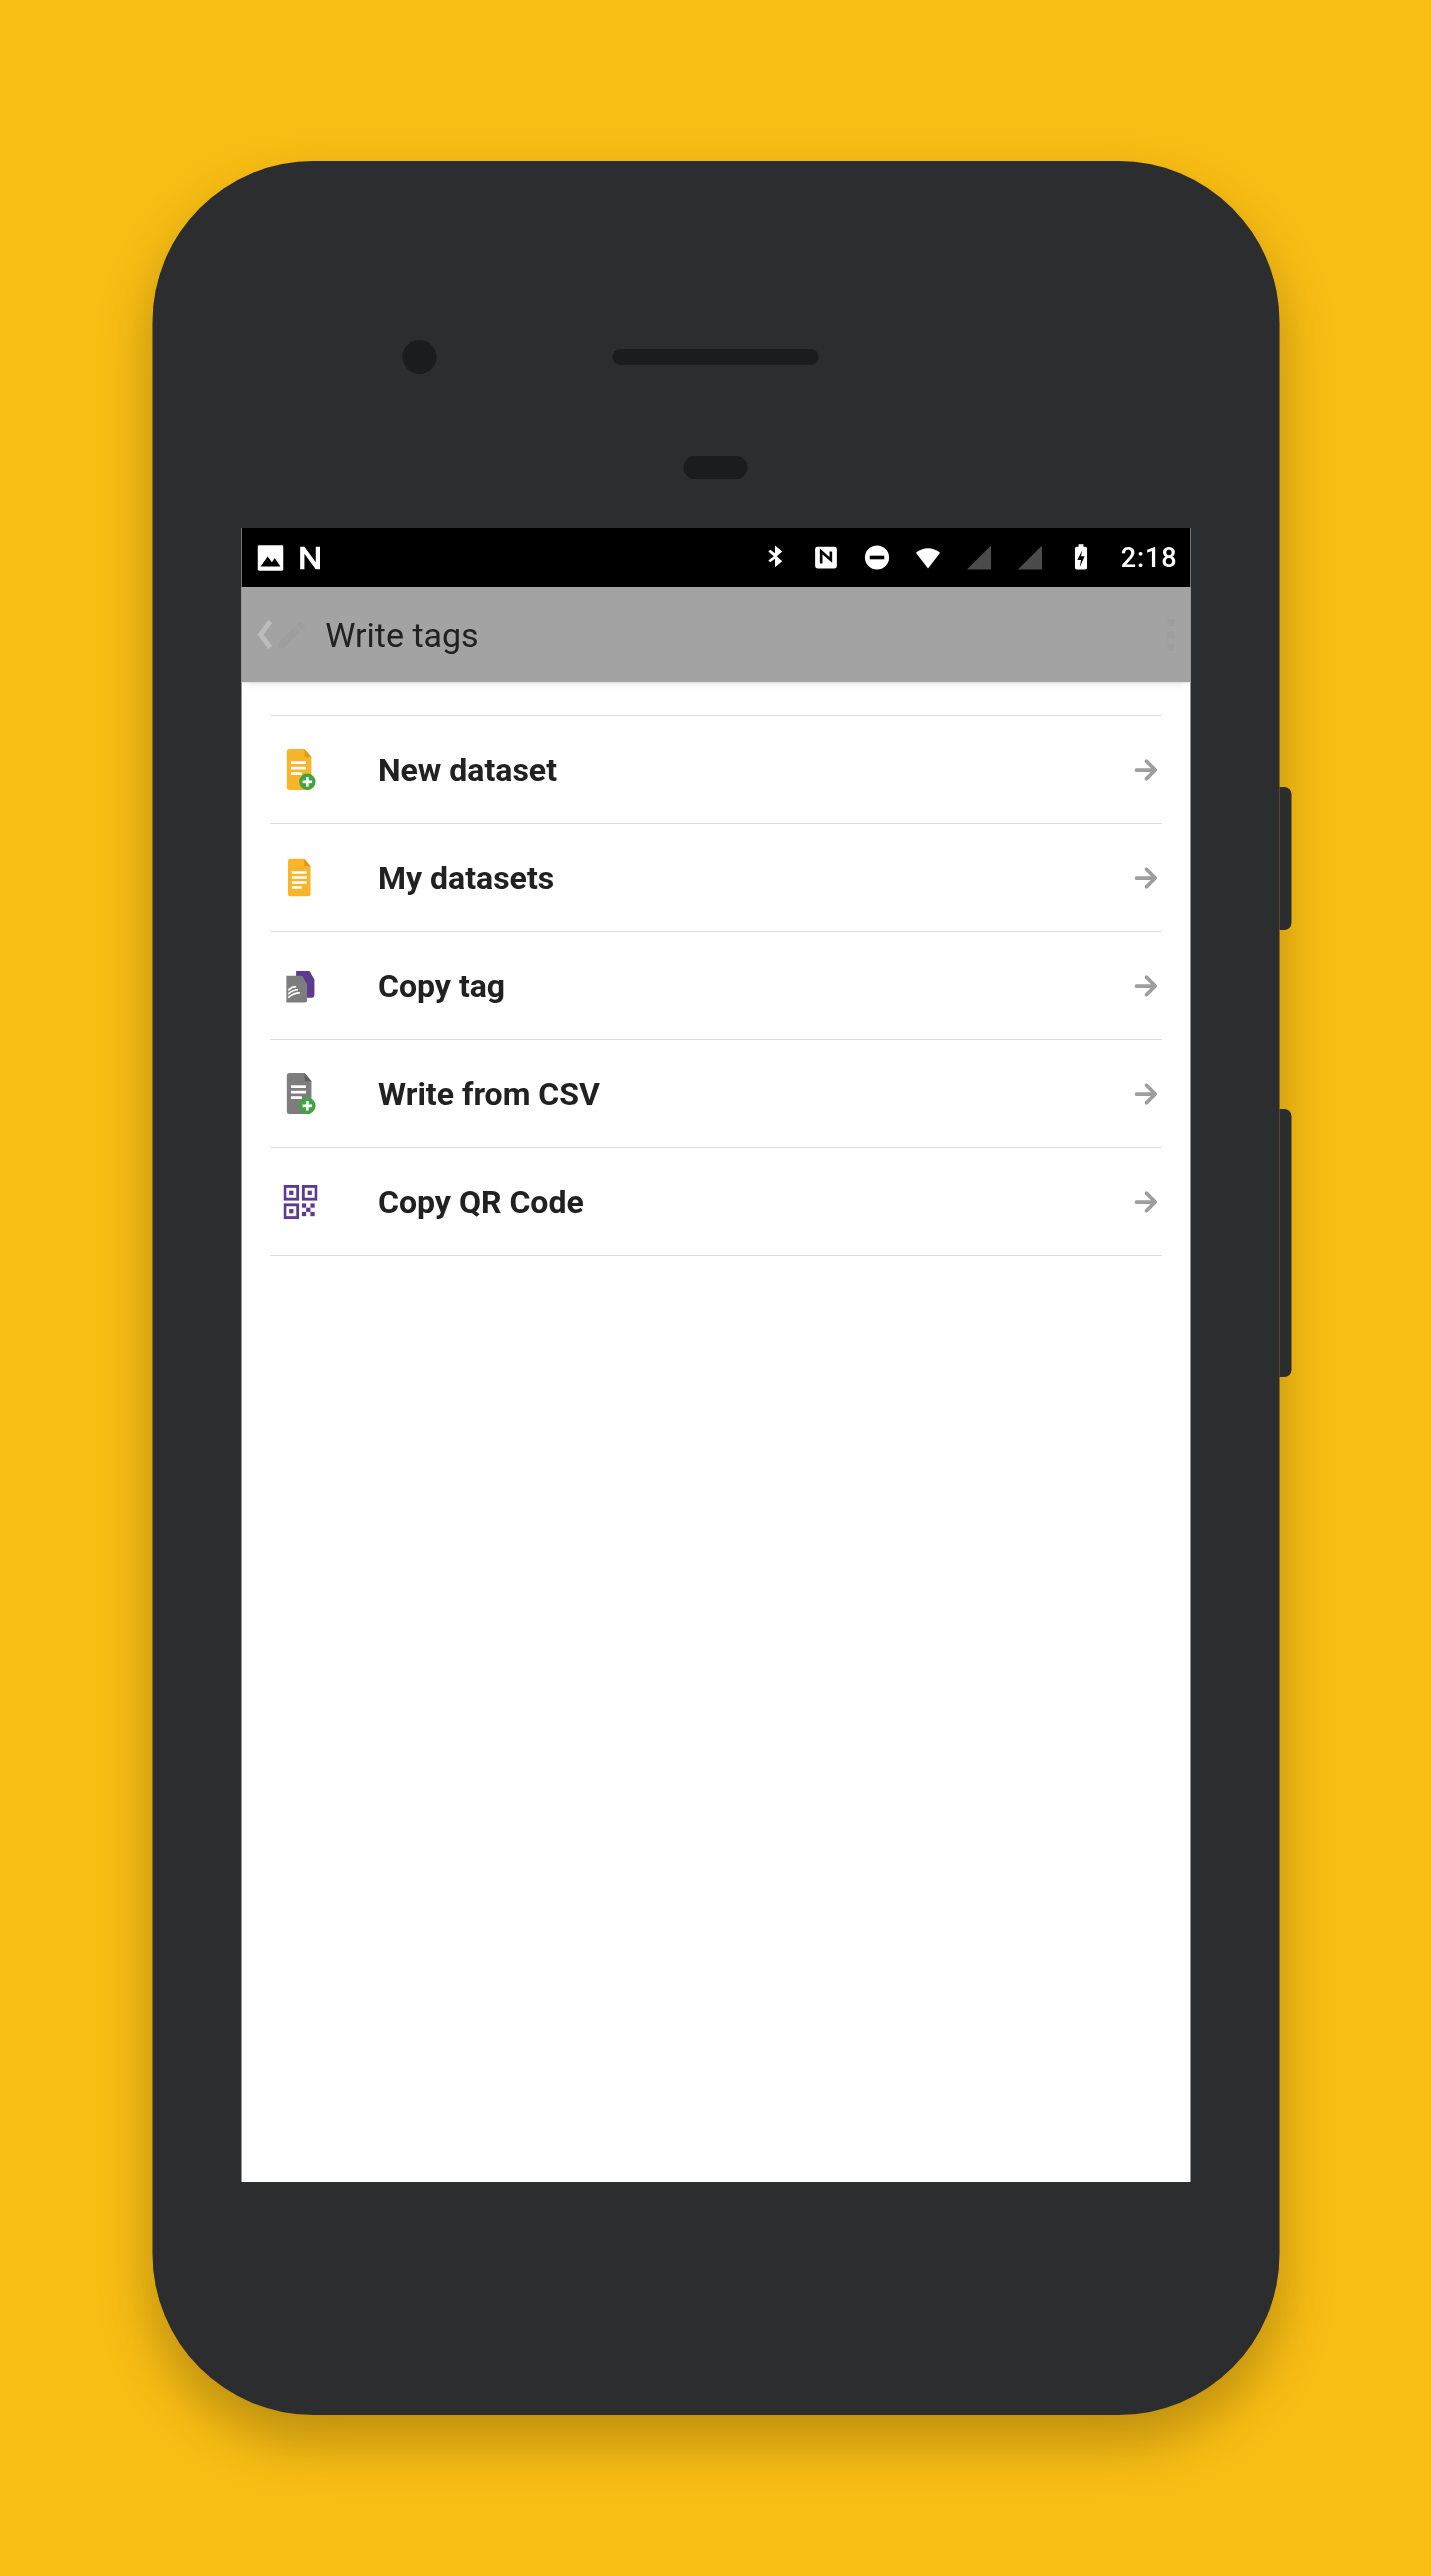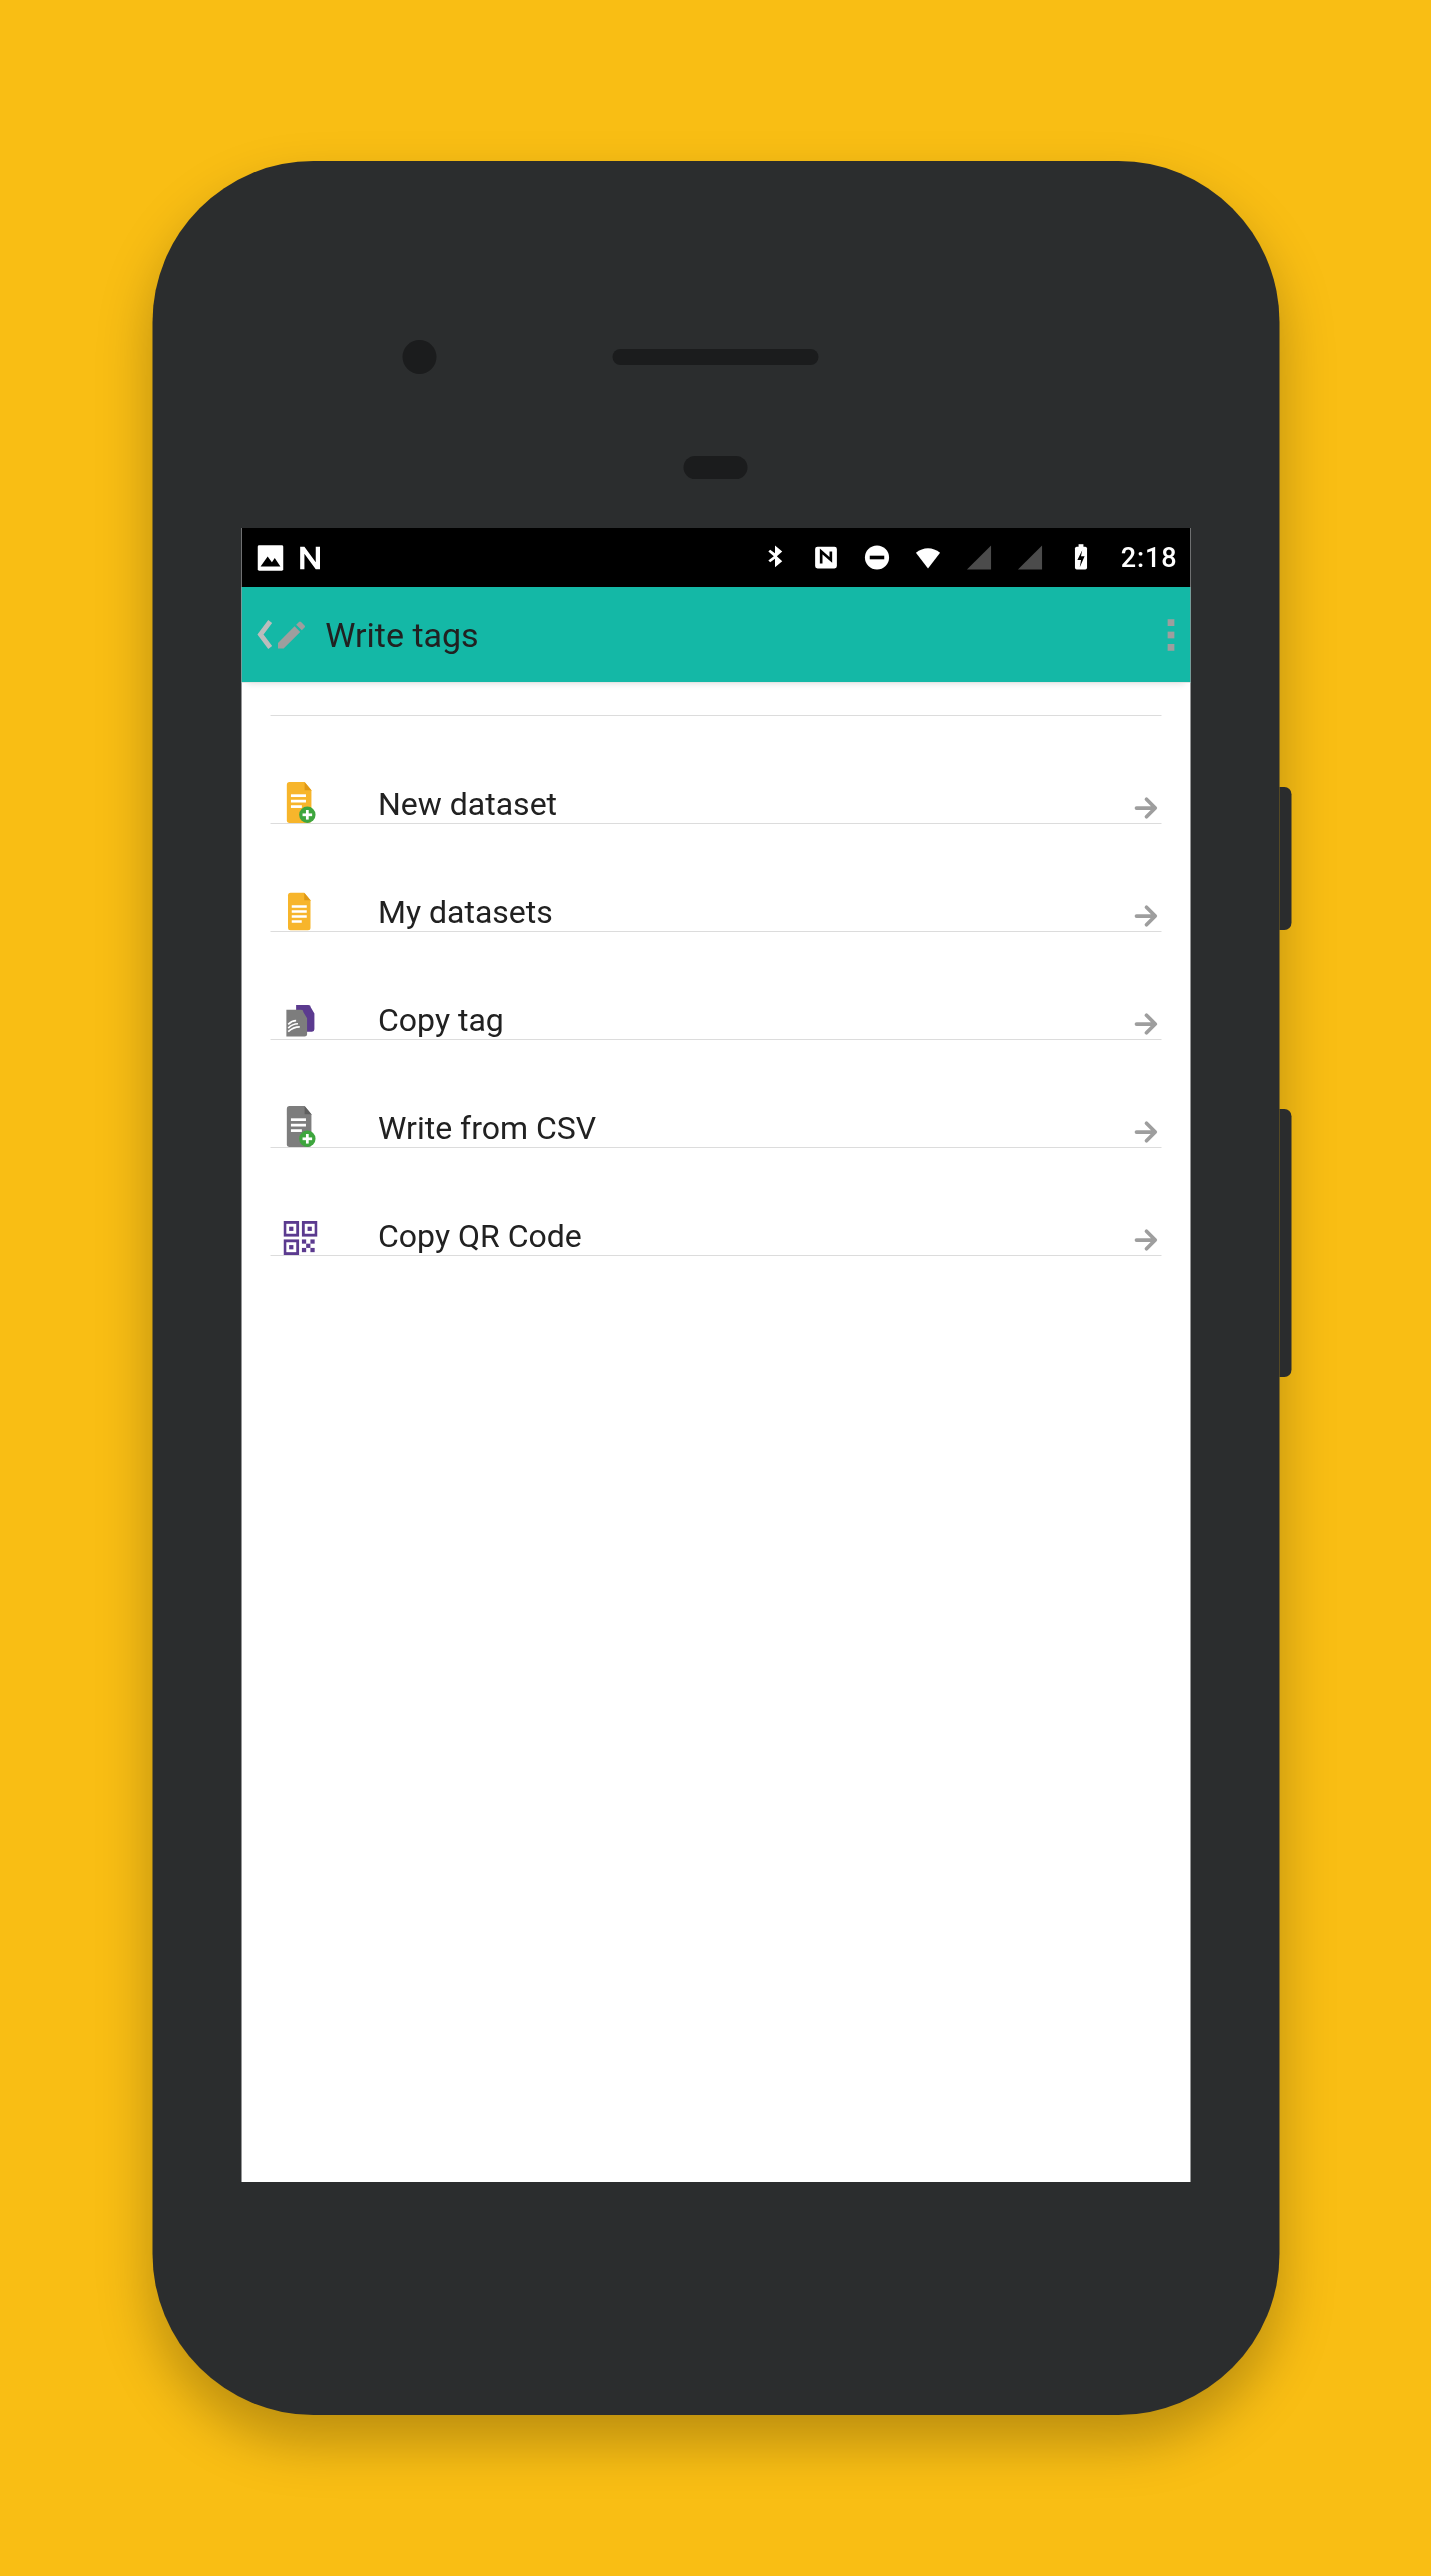--- a/index.html
+++ b/index.html
@@ -64,36 +64,37 @@
     padding:0 12.5px;
     font-size:27px;
   }
   .status-left,.status-right{display:flex;align-items:center;gap:7.2px;}
   .status-right{gap:22px;}
   .clock{font-size:27px;font-weight:500;letter-spacing:0.9px;margin-left:3.6px;}
   .ic{width:29px;height:29px;display:block;}
   .ic-l{width:34px;height:34px;}
   
   .app-bar{
-    height:95px;background:#14b8a6;
+    height:95px;background:#a3a3a3;
     display:flex;align-items:center;
     padding:0 14.3px;
     border-bottom:0.9px solid #e4e4e4;
     box-shadow:0 5.4px 7.2px -5.4px rgba(0,0,0,.15);
   }
   .app-bar .back{fill:#9e9e9e;width:19.7px;height:39px;}
   .app-bar .edit{fill:#9e9e9e;width:36px;height:36px;margin-left:-1.8px;margin-right:16px;}
   .app-bar .title{font-size:34px;color:#212121;flex:1;}
   .app-bar .menu{fill:#9e9e9e;}
   
   .list{padding:32px 29px 0 29px;}
   .row{
-    display:flex;align-items:flex-end;
+    display:flex;align-items:center;
     height:107px;
     border-top:0.9px solid #dcdcdc;
+    font-weight:bold;
   }
   .row:last-child{border-bottom:0.9px solid #dcdcdc;}
   .row .icon{width:61px;display:flex;align-items:center;justify-content:center;}
   .row .label{
     flex:1;font-size:32px;color:#212121;
     padding-left:47px;
   }
   .row .chev{fill:#9e9e9e;}
 </style>
 </head>

